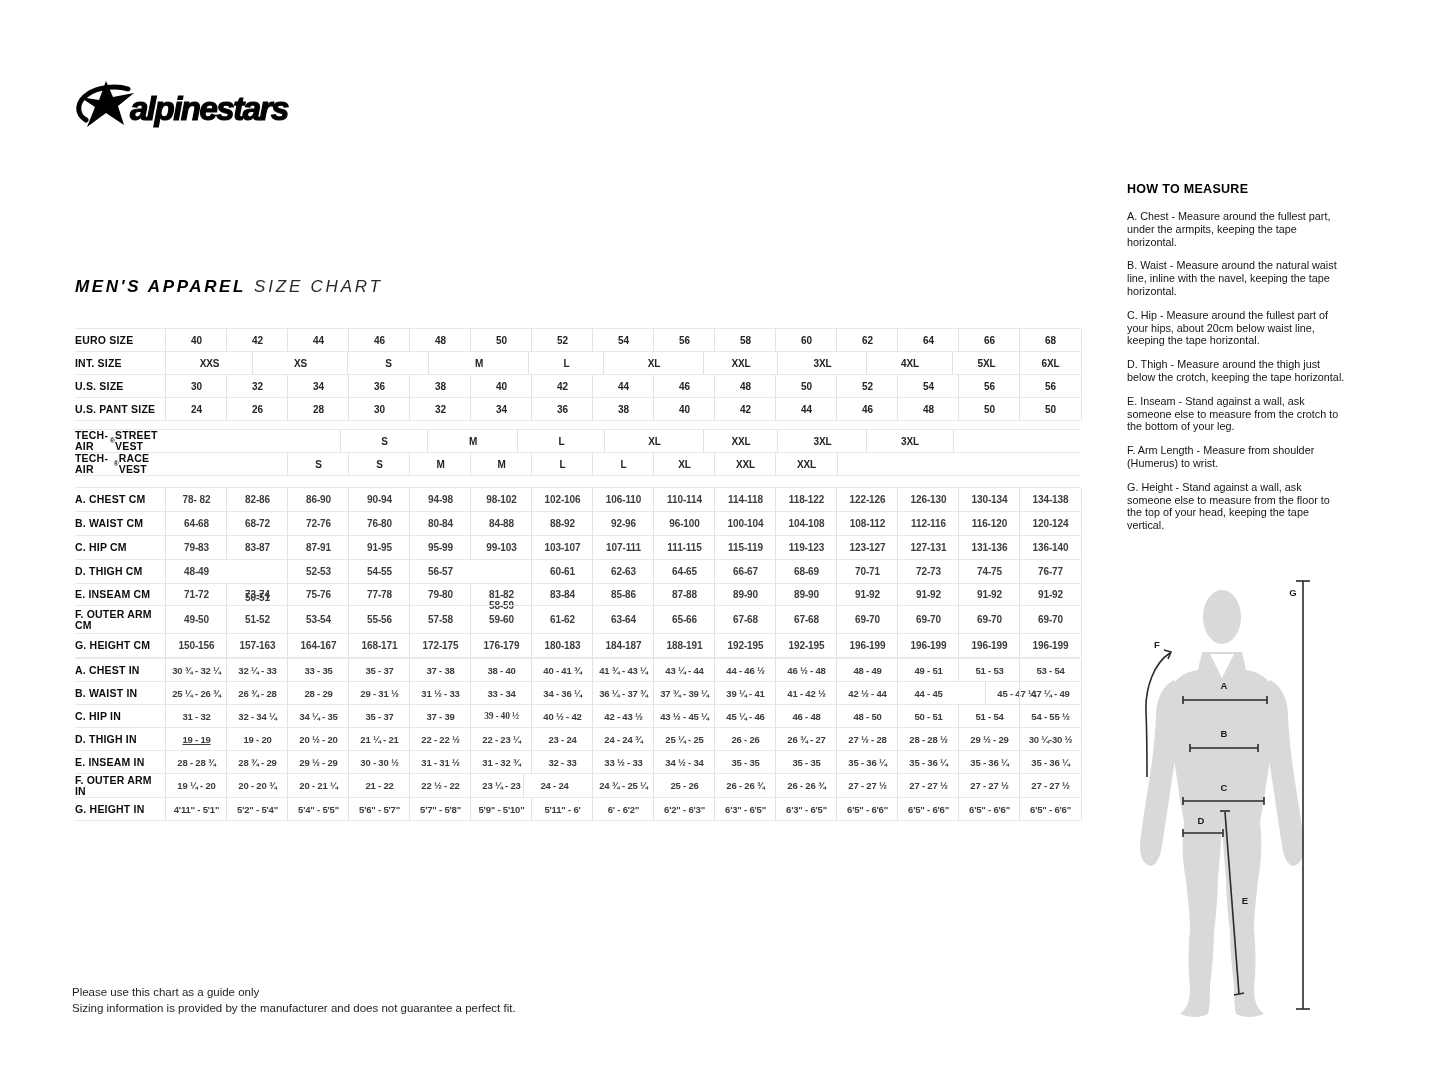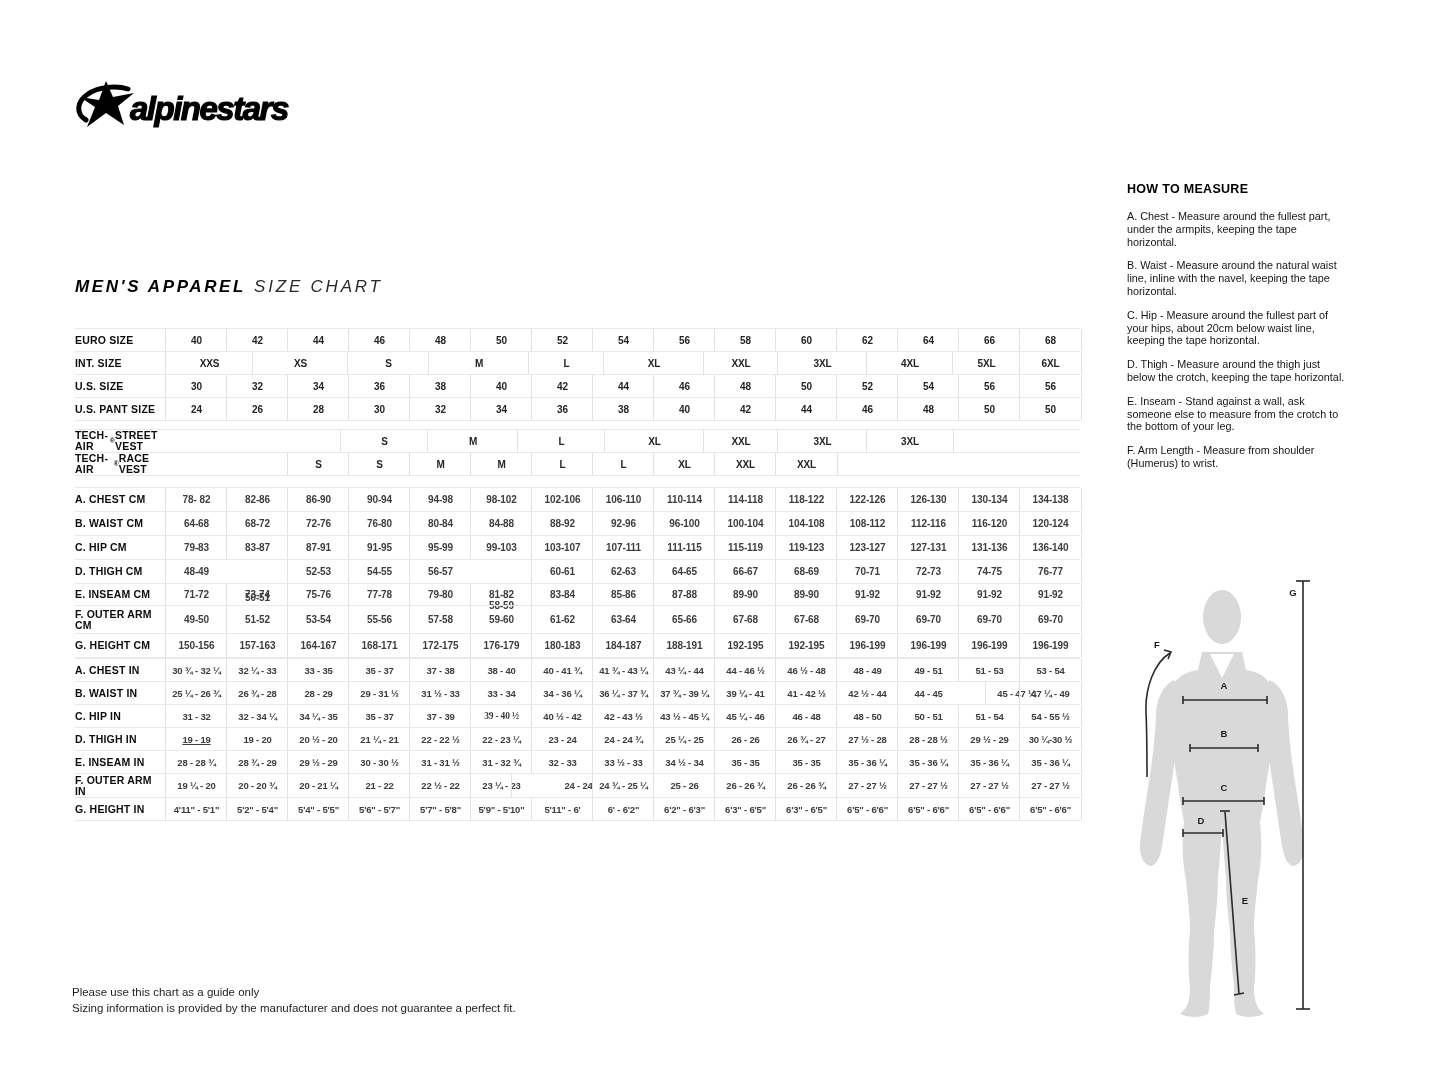--- a/index.html
+++ b/index.html
@@ -369,21 +369,21 @@
         <div class="tcell last" style="left: 944px; width: 61px;">35  - 36 ¼</div>
       </div>
       <div class="trow" style="height: 23px;">
         <div class="tlabel">F. OUTER ARM IN</div>
         <div class="tcell" style="left: 90px; width: 61px;">19 ¼ - 20</div>
         <div class="tcell" style="left: 151px; width: 61px;">20  - 20 ¾</div>
         <div class="tcell" style="left: 212px; width: 61px;">20  - 21 ¼</div>
         <div class="tcell" style="left: 273px; width: 61px;">21  - 22</div>
         <div class="tcell" style="left: 334px; width: 61px;">22 ½ - 22</div>
         <div class="tcell" style="left: 395px; width: 61px;">23 ¼ - 23</div>
-        <div class="tcell" style="left: 436px; width: 61px; padding-left: 36px;">24 - 24</div>
+        <div class="tcell" style="left: 448px; width: 61px;">24 - 24</div>
         <div class="tcell" style="left: 517px; width: 61px;">24 ¾ - 25 ¼</div>
         <div class="tcell" style="left: 578px; width: 61px;">25  - 26</div>
         <div class="tcell" style="left: 639px; width: 61px;">26  - 26 ¾</div>
         <div class="tcell" style="left: 700px; width: 61px;">26  - 26 ¾</div>
         <div class="tcell" style="left: 761px; width: 61px;">27  - 27 ½</div>
         <div class="tcell" style="left: 822px; width: 61px;">27  - 27 ½</div>
         <div class="tcell" style="left: 883px; width: 61px;">27  - 27 ½</div>
         <div class="tcell last" style="left: 944px; width: 61px;">27  - 27 ½</div>
       </div>
       <div class="trow" style="height: 22px;">
@@ -409,20 +409,21 @@
 
 <div id="measure-panel">
   <div id="measure-title">HOW TO MEASURE</div>
   <div id="measure-list">
       <div class="m-item">A. Chest - Measure around the fullest part, under the armpits, keeping the tape horizontal.</div>
       <div class="m-item">B. Waist - Measure around the natural waist line, inline with the navel, keeping the tape horizontal.</div>
       <div class="m-item">C. Hip - Measure around the fullest part of your hips, about 20cm below waist line, keeping the tape horizontal.</div>
       <div class="m-item">D. Thigh - Measure around the thigh just below the crotch, keeping the tape horizontal.</div>
       <div class="m-item">E. Inseam - Stand against a wall, ask someone else to measure from the crotch to the bottom of your leg.</div>
       <div class="m-item">F. Arm Length - Measure from shoulder (Humerus) to wrist.</div>
+      <div class="m-item">G. Height - Stand against a wall, ask someone else to measure from the floor to the top of your head, keeping the tape vertical.</div>
     </div>
 </div>
 
 <div id="figure">
   <svg width="200" height="460" viewBox="0 0 200 460">
     <g fill="#d9d9d9">
       <ellipse cx="92" cy="47" rx="19" ry="27"></ellipse>
       <path d="M72 82 L112 82 L116 100 C130 102 138 108 142 118 C148 138 146 158 142 178 L136 215 C134 232 132 240 130 252 L54 252 C52 240 50 232 48 215 L42 178 C38 158 36 138 42 118 C46 108 54 102 68 100 Z"></path>
       <path d="M44 110 C32 116 26 130 26 146 C25 168 22 196 17 224 C14 244 11 262 10 276 C10 288 14 294 20 296 C26 296 30 288 32 276 C36 250 40 222 44 196 C47 178 50 160 52 148 C54 134 52 120 44 110 Z"></path>
       <path d="M140 110 C152 116 158 130 158 146 C159 168 162 196 167 224 C170 244 173 262 174 276 C174 288 170 294 164 296 C158 296 154 288 152 276 C148 250 144 222 140 196 C137 178 134 160 132 148 C130 134 132 120 140 110 Z"></path>

